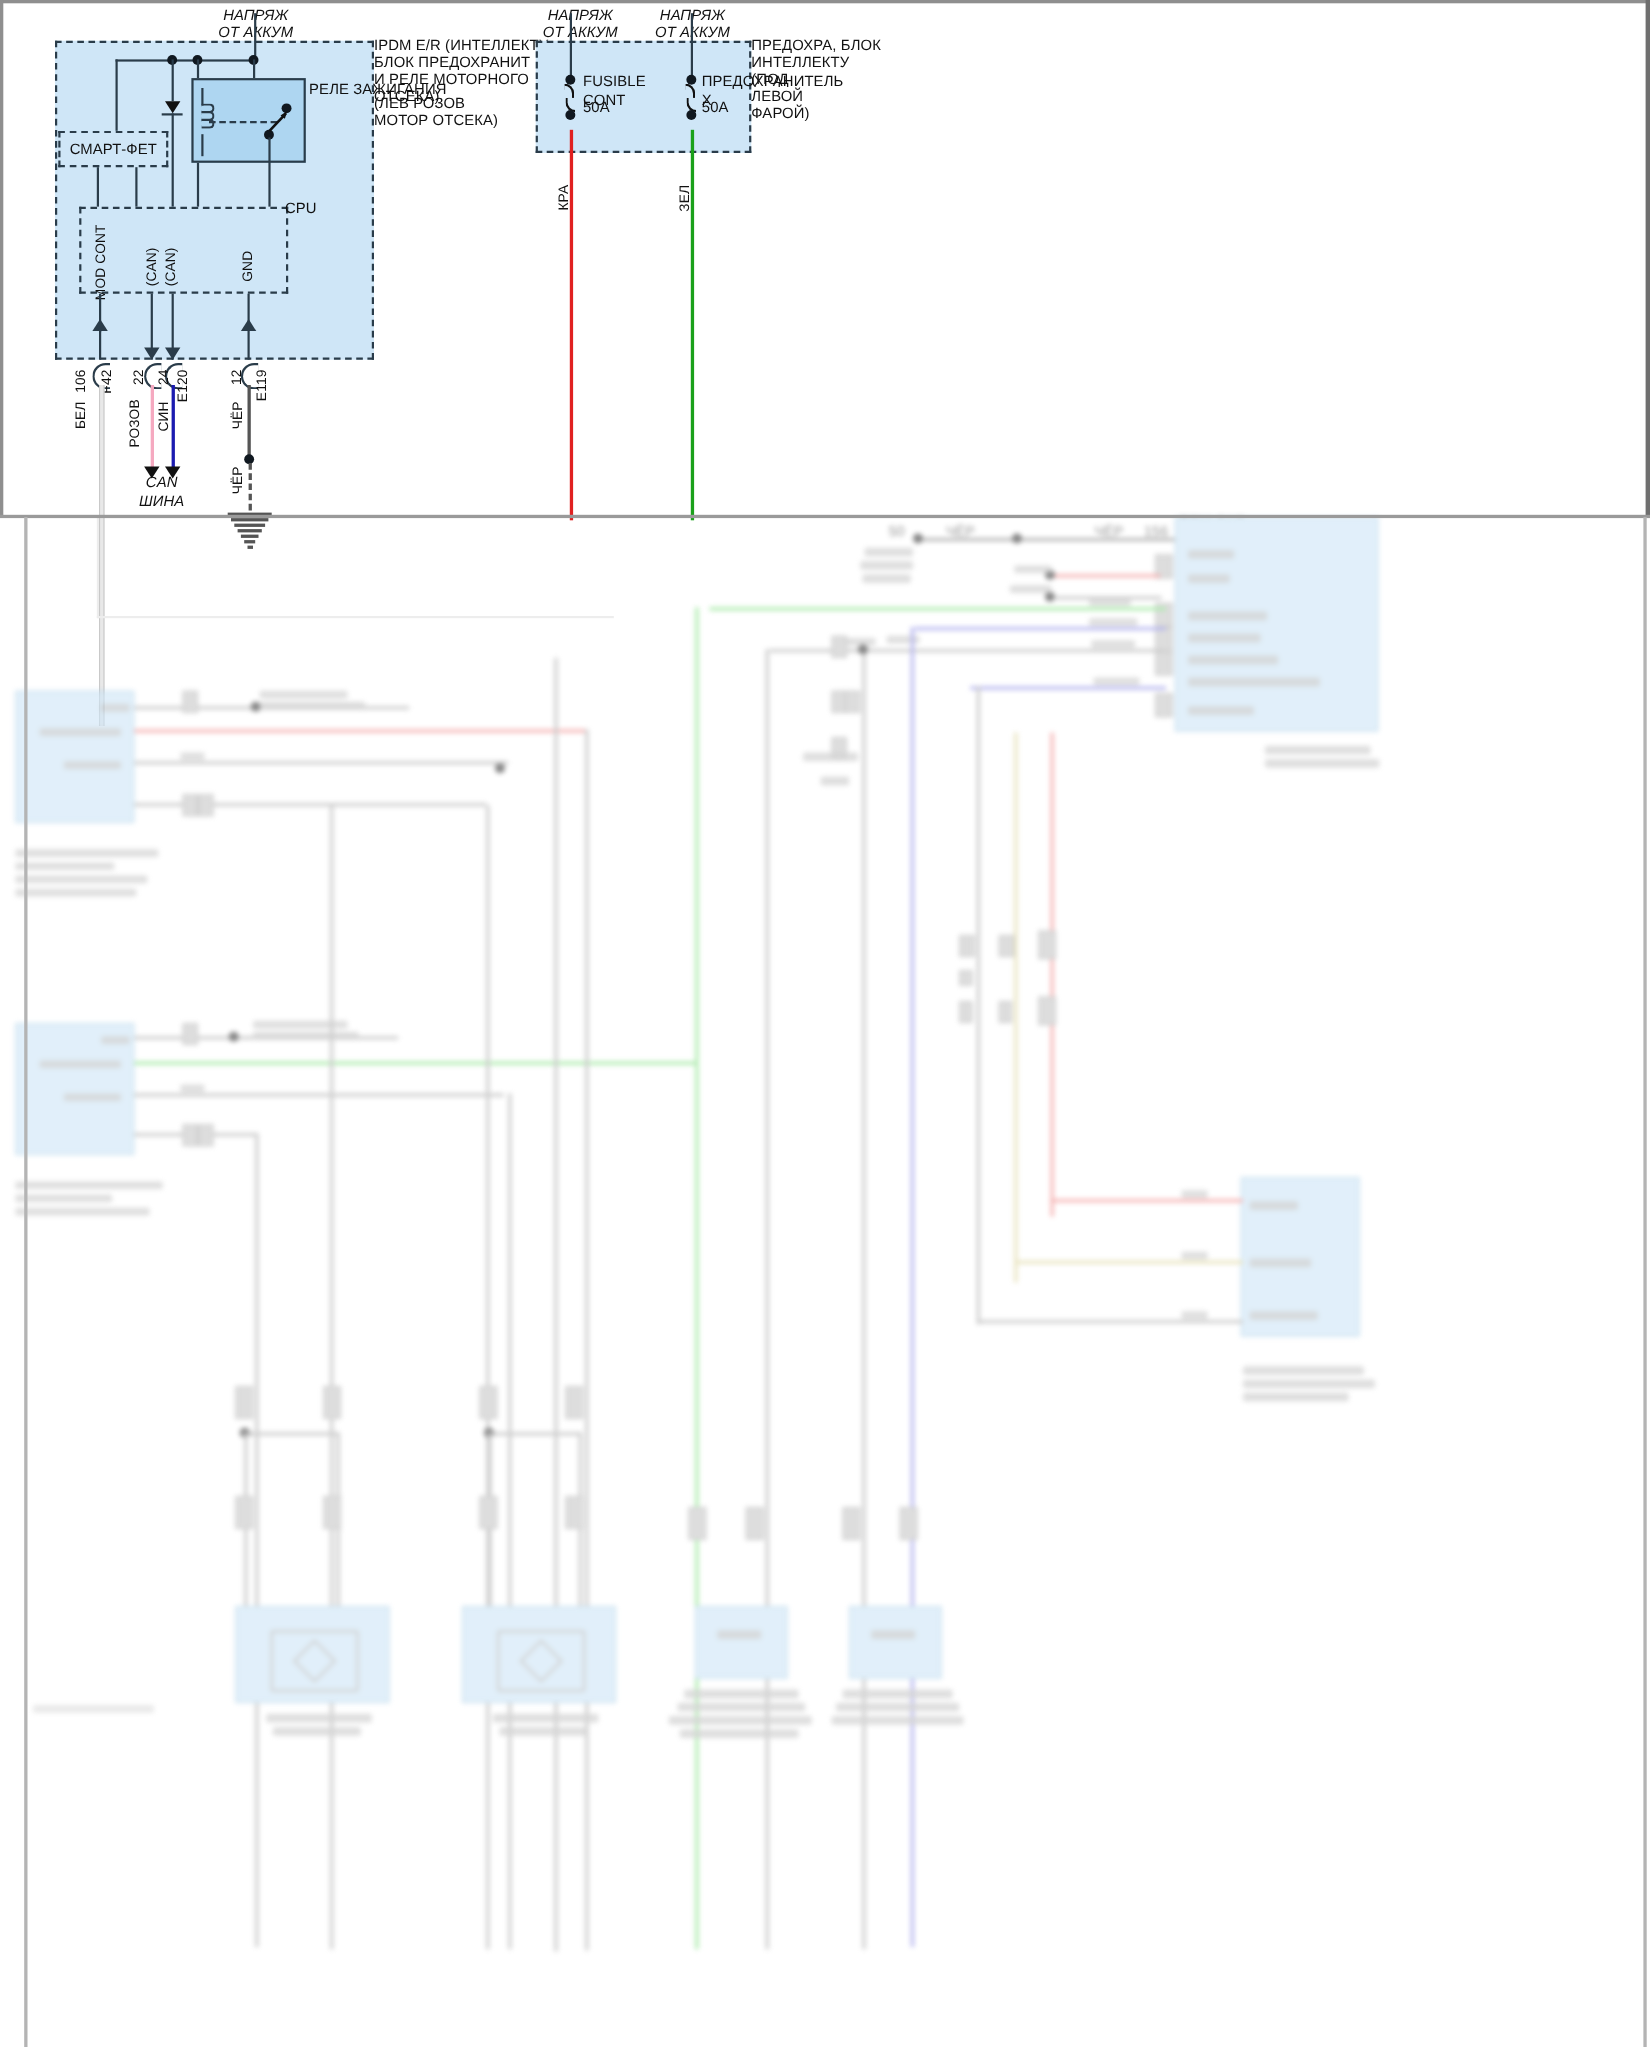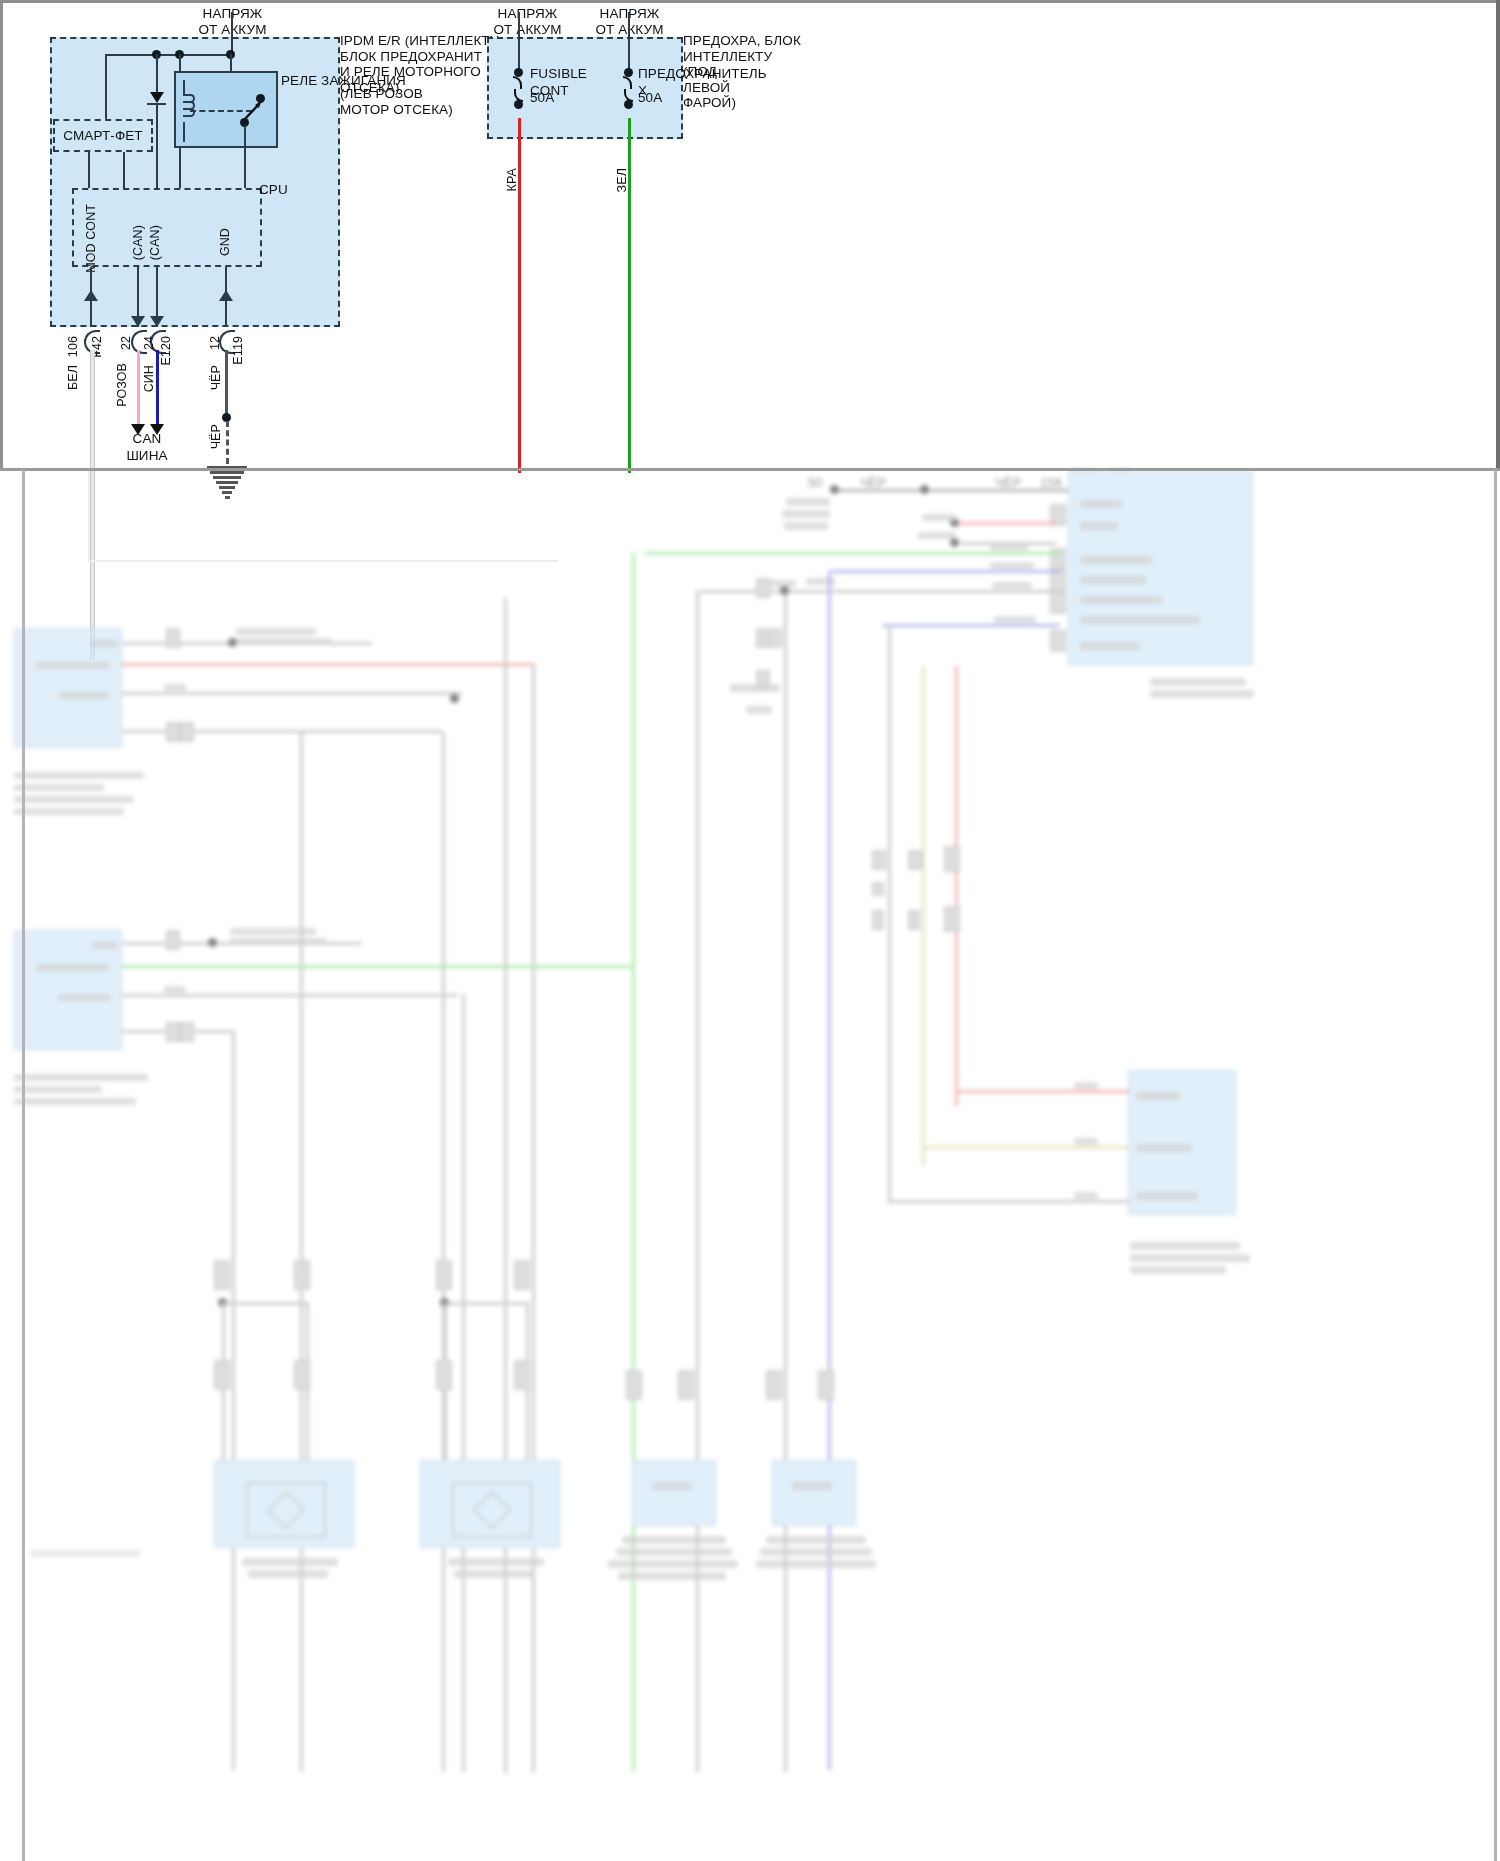--- a/index.html
+++ b/index.html
@@ -10,21 +10,21 @@
   }
   #page{
     position:relative;
     width:1500px;
     height:1861px;
     overflow:hidden;
     background:#ffffff;
   }
   
   .lbl{position:absolute;font-size:13.5px;line-height:15.5px;color:#111;white-space:pre;letter-spacing:.1px;}
-  .lbl.c{text-align:center;}
+  .lbl.c{text-align:center;font-style:italic;}
   .vert{writing-mode:vertical-rl;transform:rotate(180deg);white-space:nowrap;}
   .wire{position:absolute;background:#2a3c4a;}
   .wh{height:2px;}
   .wv{width:2px;}
   .dot{position:absolute;width:9px;height:9px;border-radius:50%;background:#101820;}
   .dashbox{position:absolute;border:2px dashed #2a3c4a;background:#cfe6f7;box-sizing:border-box;}
   .solidbox{position:absolute;border:2px solid #2a3c4a;background:#aed6f1;box-sizing:border-box;}
   .plain{position:absolute;background:#cfe6f7;}
 
   

